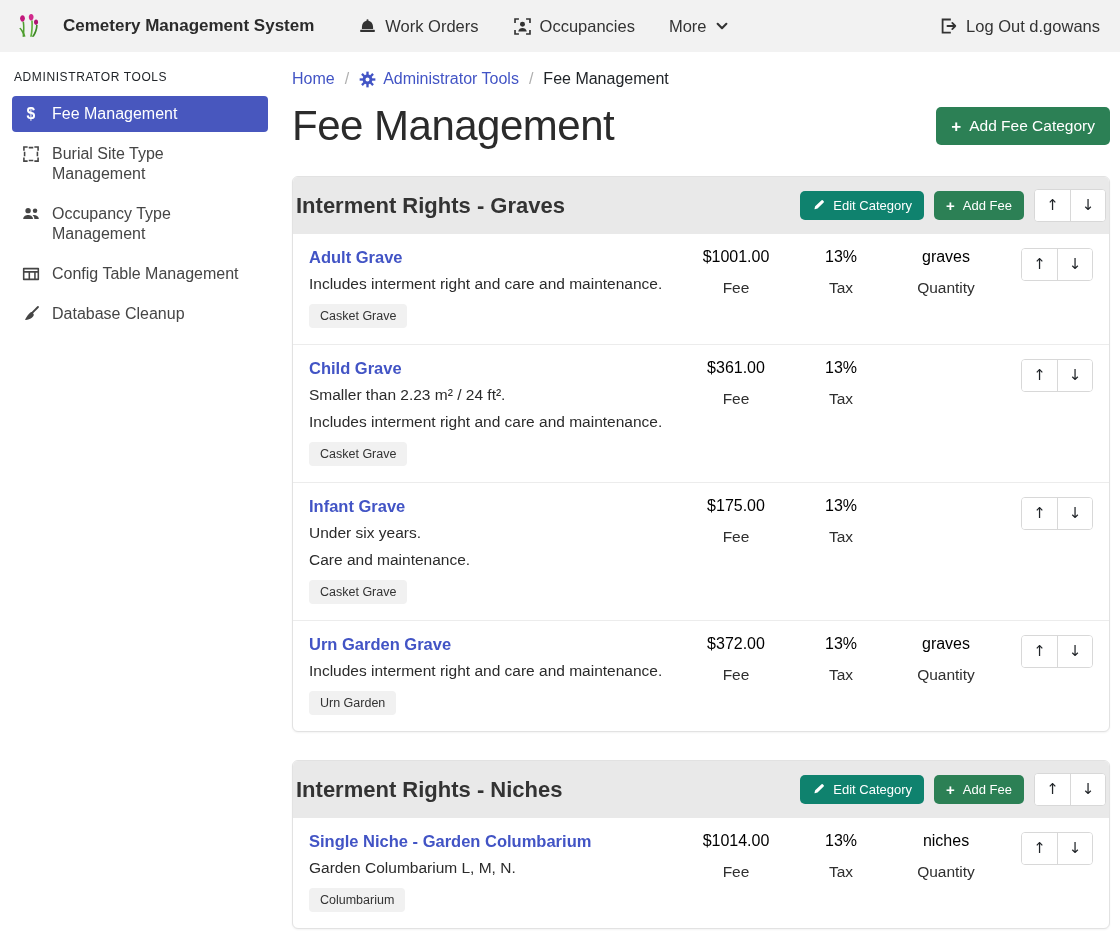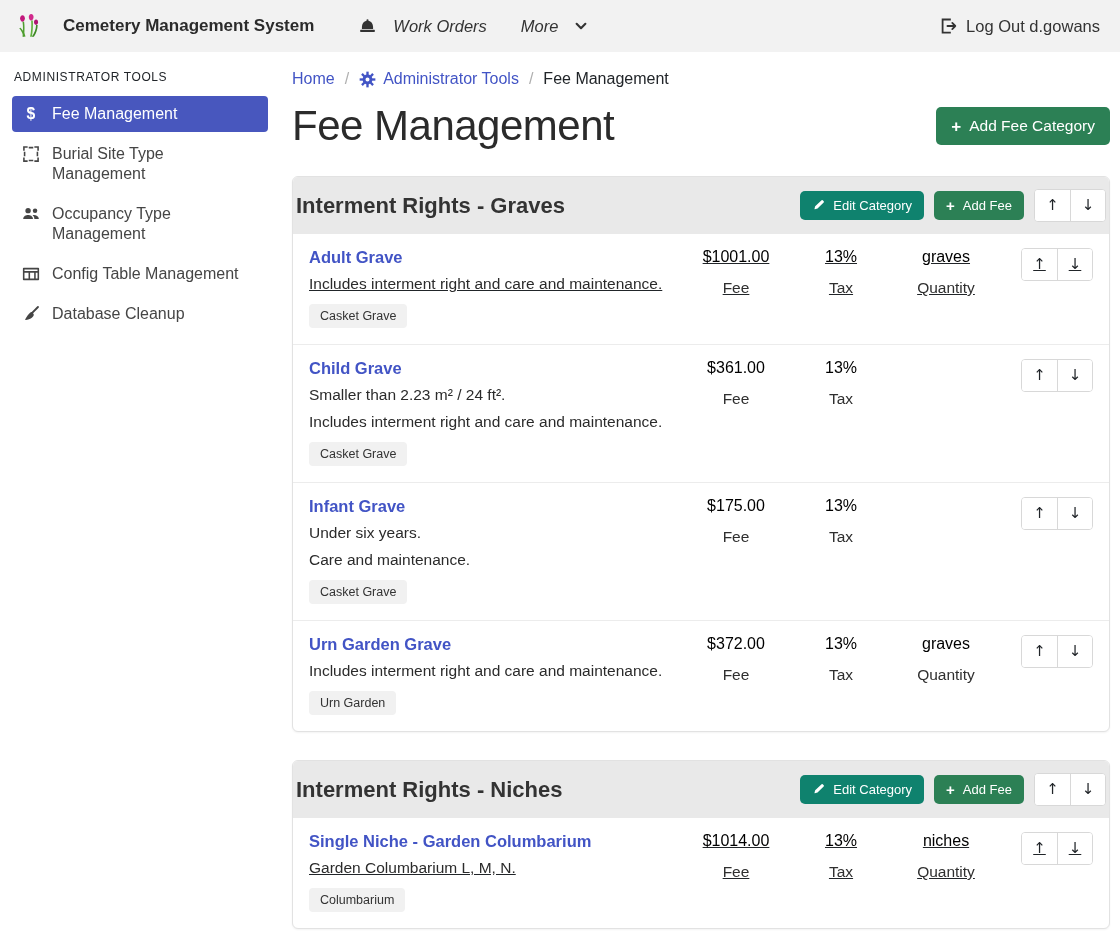--- a/index.html
+++ b/index.html
@@ -12,22 +12,22 @@
 
   
   .navbar {
     height:52px; background:#f2f2f2; display:flex; align-items:center;
     padding:0 16px; gap:8px;
   }
   .brand { display:flex; align-items:center; gap:21px; margin-right:22px; }
   .brand-title { font-size:17px; font-weight:700; color:#2b2b2b; }
   .nav-items { display:flex; align-items:center; gap:6px; }
   .nav-item {
-    display:flex; align-items:center; gap:16px; padding:8px 14px;
-    font-size:16.5px; color:#333; cursor:pointer; text-decoration:none;font-style:italic;
+    display:flex; align-items:center; gap:8px; padding:8px 14px;
+    font-size:16.5px; color:#333; cursor:pointer; text-decoration:none;
   }
   .nav-item svg { color:#333; }
   .nav-spacer { flex:1; }
   .nav-logout { display:flex; align-items:center; gap:9px; font-size:16.5px; color:#333; cursor:pointer; text-decoration:none; padding:8px 4px; }
 
   
   .shell { display:flex; height:887px; }
   .sidebar { width:280px; flex:0 0 280px; padding-top:12px; }
   .side-heading {
     font-size:12px; letter-spacing:.6px; color:#212529;
@@ -77,21 +77,21 @@
   .arrow-btn {
     width:35px; height:31px; background:#fff; border:none; cursor:pointer;
     font-size:15px; color:#212529; font-family:"DejaVu Sans", sans-serif; line-height:1;
   }
   .arrow-btn + .arrow-btn { border-left:1px solid #d8d8d8; }
 
   .fee-row {
     display:grid; grid-template-columns: 1fr 110px 100px 110px 92px;
     padding:14px 16px 16px 16px; border-top:1px solid #ececec; align-items:start;
   }
-  .fee-row:first-child { border-top:none;text-decoration:underline; }
+  .fee-row:first-child { border-top:none; }
   .fee-name { color:#4254c5; font-weight:700; font-size:16.5px; text-decoration:none; cursor:pointer; display:inline-block; margin-bottom:8px; }
   .fee-line { font-size:15.5px; color:#2b2b2b; margin-bottom:9px; }
   .fee-tag {
     display:inline-block; background:#f1f1f1; border-radius:4px;
     padding:5px 11px; font-size:12.5px; color:#333; margin-top:2px;
   }
   .col-stack { text-align:center; }
   .col-val { font-size:16px; color:#000000; margin-bottom:13px; }
   .col-lab { font-size:15.5px; color:#2f2f2f; }
   .row-arrows { display:flex; justify-content:flex-end; }
@@ -176,20 +176,26 @@
     <span class="brand-title">Cemetery Management System</span>
   </div>
   <nav class="nav-items" id="nav-items">
   <a class="nav-item">
     <svg class="ic nav-icn" width="19" height="19">
           <use href="#i-hardhat"></use>
         </svg>
     <span class="nav-label">Work Orders</span>
   </a>
 
+  <a class="nav-item">
+    <svg class="ic nav-icn" width="19" height="19">
+          <use href="#i-personframe"></use>
+        </svg>
+    <span class="nav-label">Occupancies</span>
+  </a>
 
   <a class="nav-item">
 
     <span class="nav-label">More</span>
   <svg class="ic nav-icn" width="14" height="14">
           <use href="#i-chevron"></use>
         </svg>
       </a>
 </nav>
   <div class="nav-spacer"></div>

